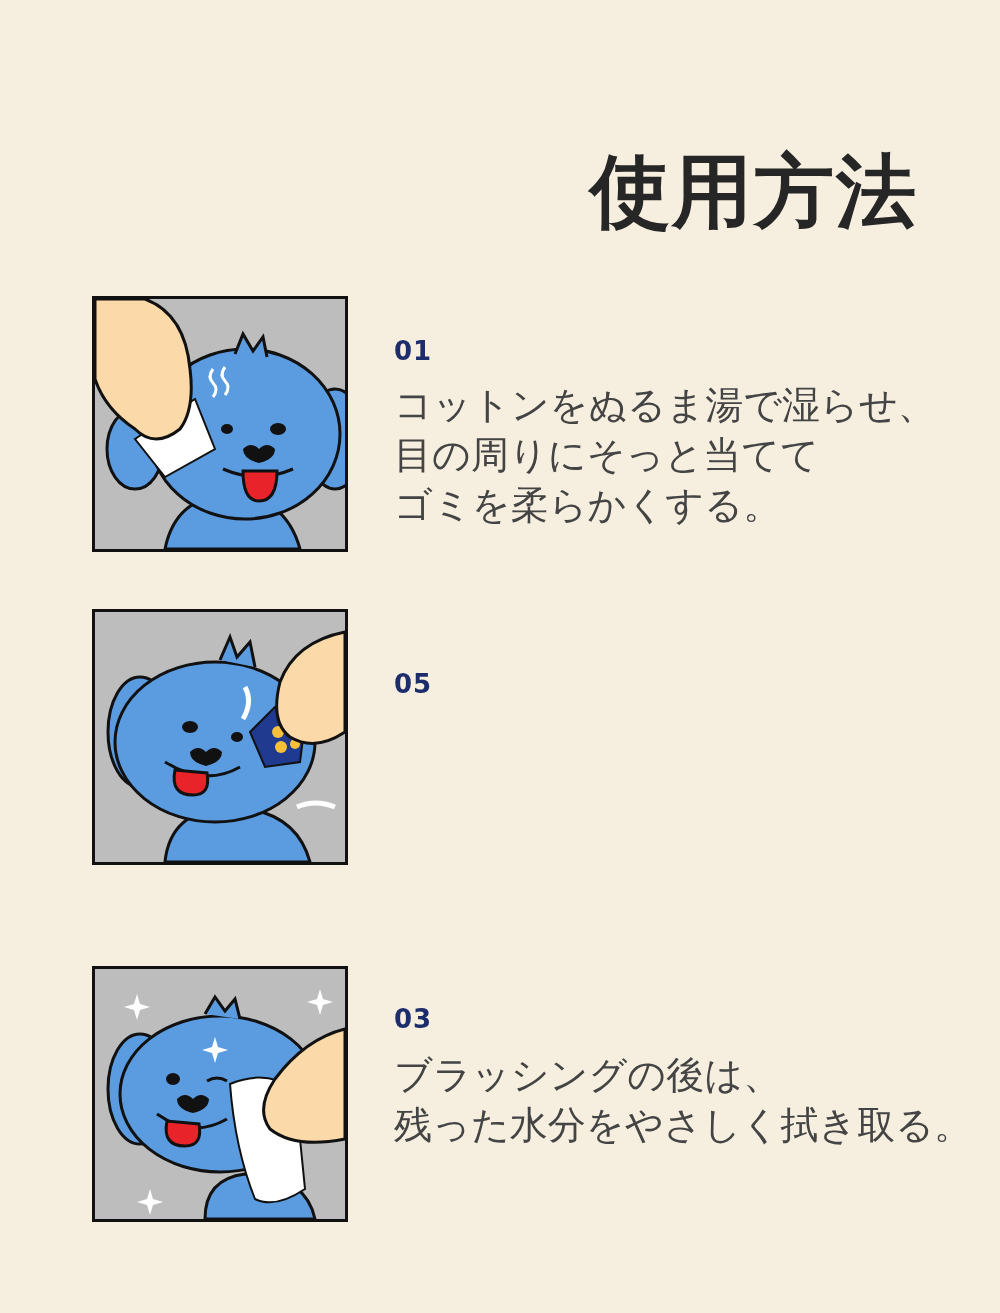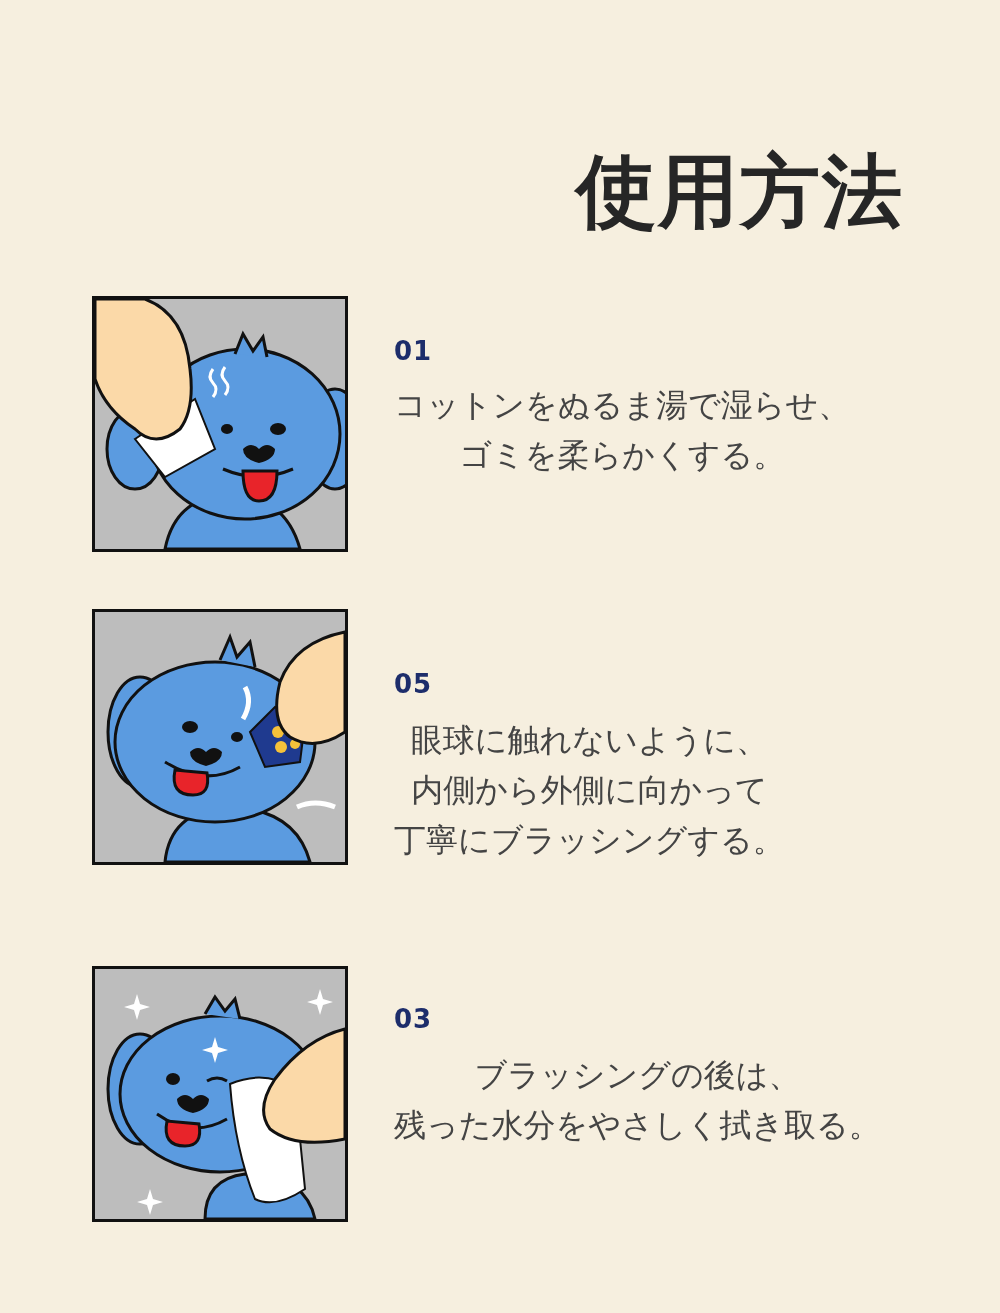--- a/index.html
+++ b/index.html
@@ -4,44 +4,43 @@
 <style>
   html, body { margin: 0; padding: 0; }
   body {
     width: 1000px; height: 1313px;
     background: #f6efdf;
     font-family: "DejaVu Sans", sans-serif;
     position: relative; overflow: hidden;
     color: #3a3a3a;
   }
   .title {
-    position: absolute; left: 576px; top: 88px;
+    position: absolute; left: 590px; top: 88px;
     font-size: 80px; font-weight: bold; color: #262626;
     letter-spacing: 2px; line-height: 100px;
   }
   .step {
     position: absolute; left: 92px; width: 860px; height: 260px;
   }
   .panel {
     position: absolute; left: 0; top: 0;
     width: 256px; height: 256px;
     border: 3px solid #111; box-sizing: border-box;
     background: #bdbdbd; overflow: hidden;
   }
   .panel svg { display: block; width: 100%; height: 100%; }
   .num {
     position: absolute; left: 302px;
     font-size: 26px; font-weight: bold; color: #1d2d6b;
     font-family: "DejaVu Sans", sans-serif; letter-spacing: 1px;
   }
   .desc {
     position: absolute; left: 302px;
-    font-size: 32px; line-height: 50px; color: #444;
+    font-size: 38px; line-height: 50px; color: #444;
     white-space: nowrap;
-    text-align: center;
   }
   .desc div { height: 50px; }
 </style>
 </head>
 <body>
 
 <h1 class="title">使用方法</h1>
 
 <section class="step" style="top:296px;">
   <div class="panel">
@@ -66,20 +65,21 @@
       <path d="M148 172 q0 30 16 30 q18 0 18 -30z" fill="#e8242a" stroke="#111" stroke-width="3"></path>
 
       <path d="M40 140 L100 100 L120 150 L70 178 Z" fill="#fff" stroke="#111" stroke-width="2"></path>
 
       <path d="M50 0 Q90 15 95 70 Q100 110 85 130 Q60 150 40 130 Q10 110 0 80 L0 0 Z" fill="#fbd9a8" stroke="#111" stroke-width="3"></path>
     </svg>
   </div>
   <div class="num" style="top:40px;">01</div>
   <div class="desc" style="top:84px;">
     <div>コットンをぬるま湯で湿らせ、</div>
+    <div>目の周りにそっと当てて</div>
     <div>ゴミを柔らかくする。</div>
   </div>
 </section>
 
 <section class="step" style="top:609px;">
   <div class="panel">
     <svg viewBox="0 0 250 250">
       <rect width="250" height="250" fill="#bdbdbd"></rect>
       <path d="M70 250 Q75 200 130 195 Q200 195 215 250 Z" fill="#5b9be0" stroke="#111" stroke-width="3"></path>
       <ellipse cx="45" cy="120" rx="32" ry="55" fill="#5b9be0" stroke="#111" stroke-width="3"></ellipse>
@@ -97,25 +97,20 @@
       <path d="M155 120 L180 95 L210 110 L205 150 L170 155 Z" fill="#1f3a8f" stroke="#111" stroke-width="2"></path>
       <circle cx="183" cy="120" r="6" fill="#f5c13a"></circle>
       <circle cx="196" cy="116" r="5" fill="#f5c13a"></circle>
       <circle cx="186" cy="135" r="6" fill="#f5c13a"></circle>
       <circle cx="200" cy="132" r="5" fill="#f5c13a"></circle>
 
       <path d="M250 20 Q200 30 185 70 Q175 110 195 125 Q220 140 250 120 Z" fill="#fbd9a8" stroke="#111" stroke-width="3"></path>
     </svg>
   </div>
   <div class="num" style="top:60px;">05</div>
-  <div class="desc" style="top:106px;">
-    <div>眼球に触れないように、</div>
-    <div>内側から外側に向かって</div>
-    <div>丁寧にブラッシングする。</div>
-  </div>
 </section>
 
 <section class="step" style="top:966px;">
   <div class="panel">
     <svg viewBox="0 0 250 250">
       <rect width="250" height="250" fill="#bdbdbd"></rect>
       <path d="M110 250 Q110 210 150 205 Q210 205 220 250 Z" fill="#5b9be0" stroke="#111" stroke-width="3"></path>
       <ellipse cx="45" cy="120" rx="32" ry="55" fill="#5b9be0" stroke="#111" stroke-width="3"></ellipse>
       <ellipse cx="125" cy="125" rx="100" ry="78" fill="#5b9be0" stroke="#111" stroke-width="3"></ellipse>
       <path d="M110 45 L120 28 L130 42 L140 30 L145 50" fill="#5b9be0" stroke="#111" stroke-width="3"></path>

